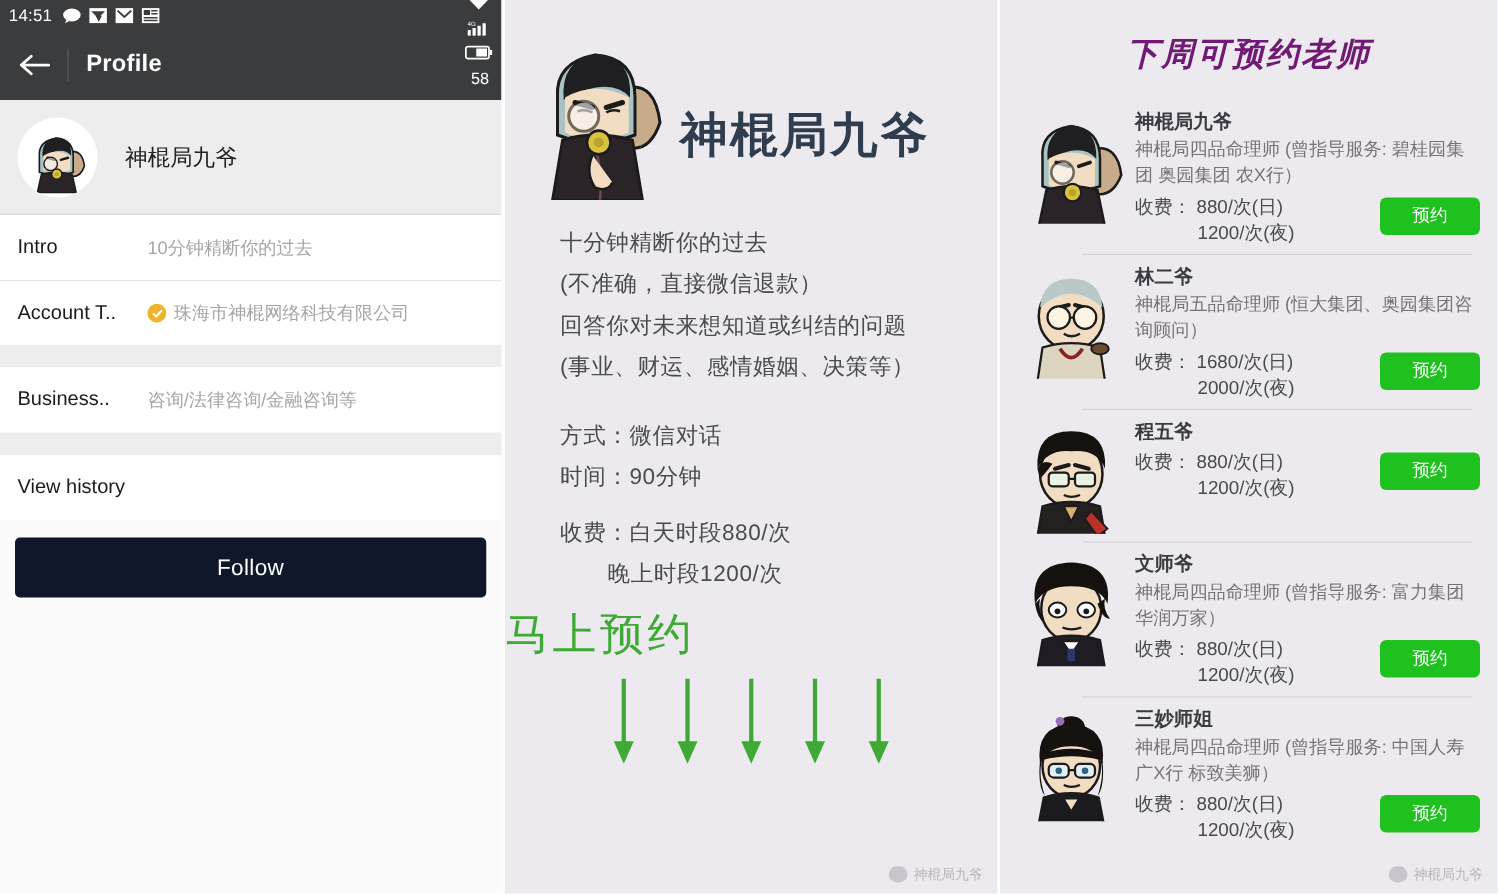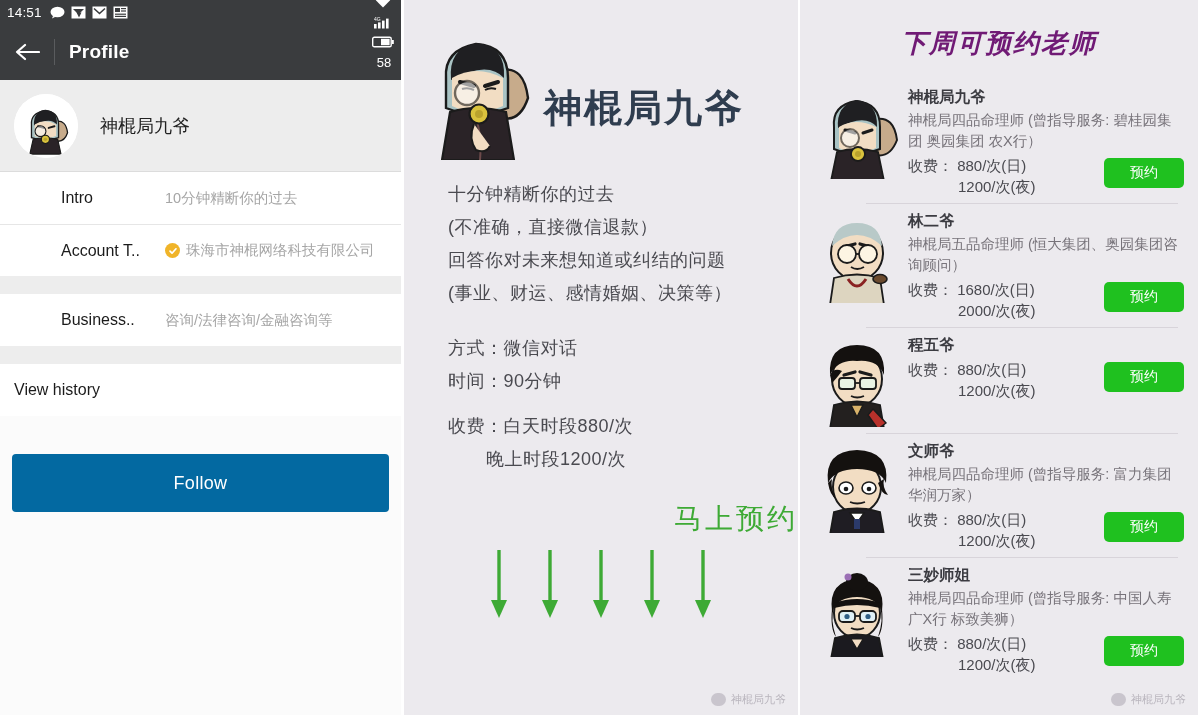--- a/index.html
+++ b/index.html
@@ -41,33 +41,33 @@
   }
   .profile-name { font-size: 18px; color: #222; margin-left: 22px; }
 
   .list-section { background: #ffffff; }
   .gap-band { height: 18px; background: #ededed; }
   .row {
     display: flex; align-items: center; min-height: 52px;
     padding: 0 14px; background: #ffffff; font-size: 15.5px;
   }
   .row + .row { border-top: 1px solid #e6e6e6; }
-  .row-label { color: #1b1b1b; width: 104px; flex: none; font-size: 16px; margin-left: 47px; }
+  .row-label { color: #1b1b1b; width: 104px; flex: none; font-size: 16px; }
   .row-value { color: #a6a6a6; font-size: 14.5px; display: flex; align-items: center; gap: 6px; }
   .badge-verified {
     width: 15px; height: 15px; border-radius: 50%; background: #f0b429;
     display: inline-flex; align-items: center; justify-content: center; flex: none;
   }
   .row-single { color: #1b1b1b; font-size: 16px; }
 
   .follow-wrap { padding: 14px 12px 0 12px; background: #fbfbfb; }
   .follow-btn {
-    display: block; width: 100%; height: 58px; border: none; border-radius: 4px;
-    background: #0369a1; color: #ffffff; font-size: 18px;
-    font-family: inherit; cursor: pointer; letter-spacing: .3px; margin-top: 24px;
+    display: block; width: 100%; height: 48px; border: none; border-radius: 4px;
+    background: #0f172a; color: #ffffff; font-size: 18px;
+    font-family: inherit; cursor: pointer; letter-spacing: .3px;
   }
 
   
   .panel-mid {
     width: 398px; height: 715px; background: #eceaee; position: relative;
     border-right: 2px solid #ffffff; border-left: 2px solid #ffffff;
   }
   .mid-header { display: flex; align-items: flex-end; padding: 22px 16px 0 16px; height: 160px; }
   .mid-avatar { width: 118px; height: 140px; flex: none; position: relative; }
   .mid-title-wrap { padding-bottom: 26px; margin-left: 6px; }
@@ -79,21 +79,21 @@
 
   .mid-heading {
     color: #1c9fe8; font-size: 21px; font-weight: bold;
     padding: 16px 0 0 38px; letter-spacing: 1px;
   }
   .mid-body { padding: 18px 0 0 44px; color: #4a4a50; }
   .mid-line { font-size: 18px; line-height: 33px; letter-spacing: .5px; }
   .mid-line.indent { padding-left: 38px; }
   .mid-block { margin-top: 22px; }
   .cta {
-    text-align: right; color: #3eaa35; font-size: 28px; margin-top: 24px; letter-spacing: 3px;
+    text-align: left; color: #3eaa35; font-size: 35px; margin-top: 8px; letter-spacing: 3px;
   }
   .arrows { display: flex; justify-content: center; gap: 29px; margin-top: 10px; }
   .watermark {
     position: absolute; right: 12px; bottom: 8px; display: flex; align-items: center; gap: 5px;
     color: #b9b5bd; font-size: 11px;
   }
   .wm-bubble { width: 15px; height: 13px; border-radius: 7px; background: #c9c5cd; position: relative; flex: none; }
 
   
   .panel-right { width: 398px; height: 715px; background: #eceaee; position: relative; padding: 0 14px; }

